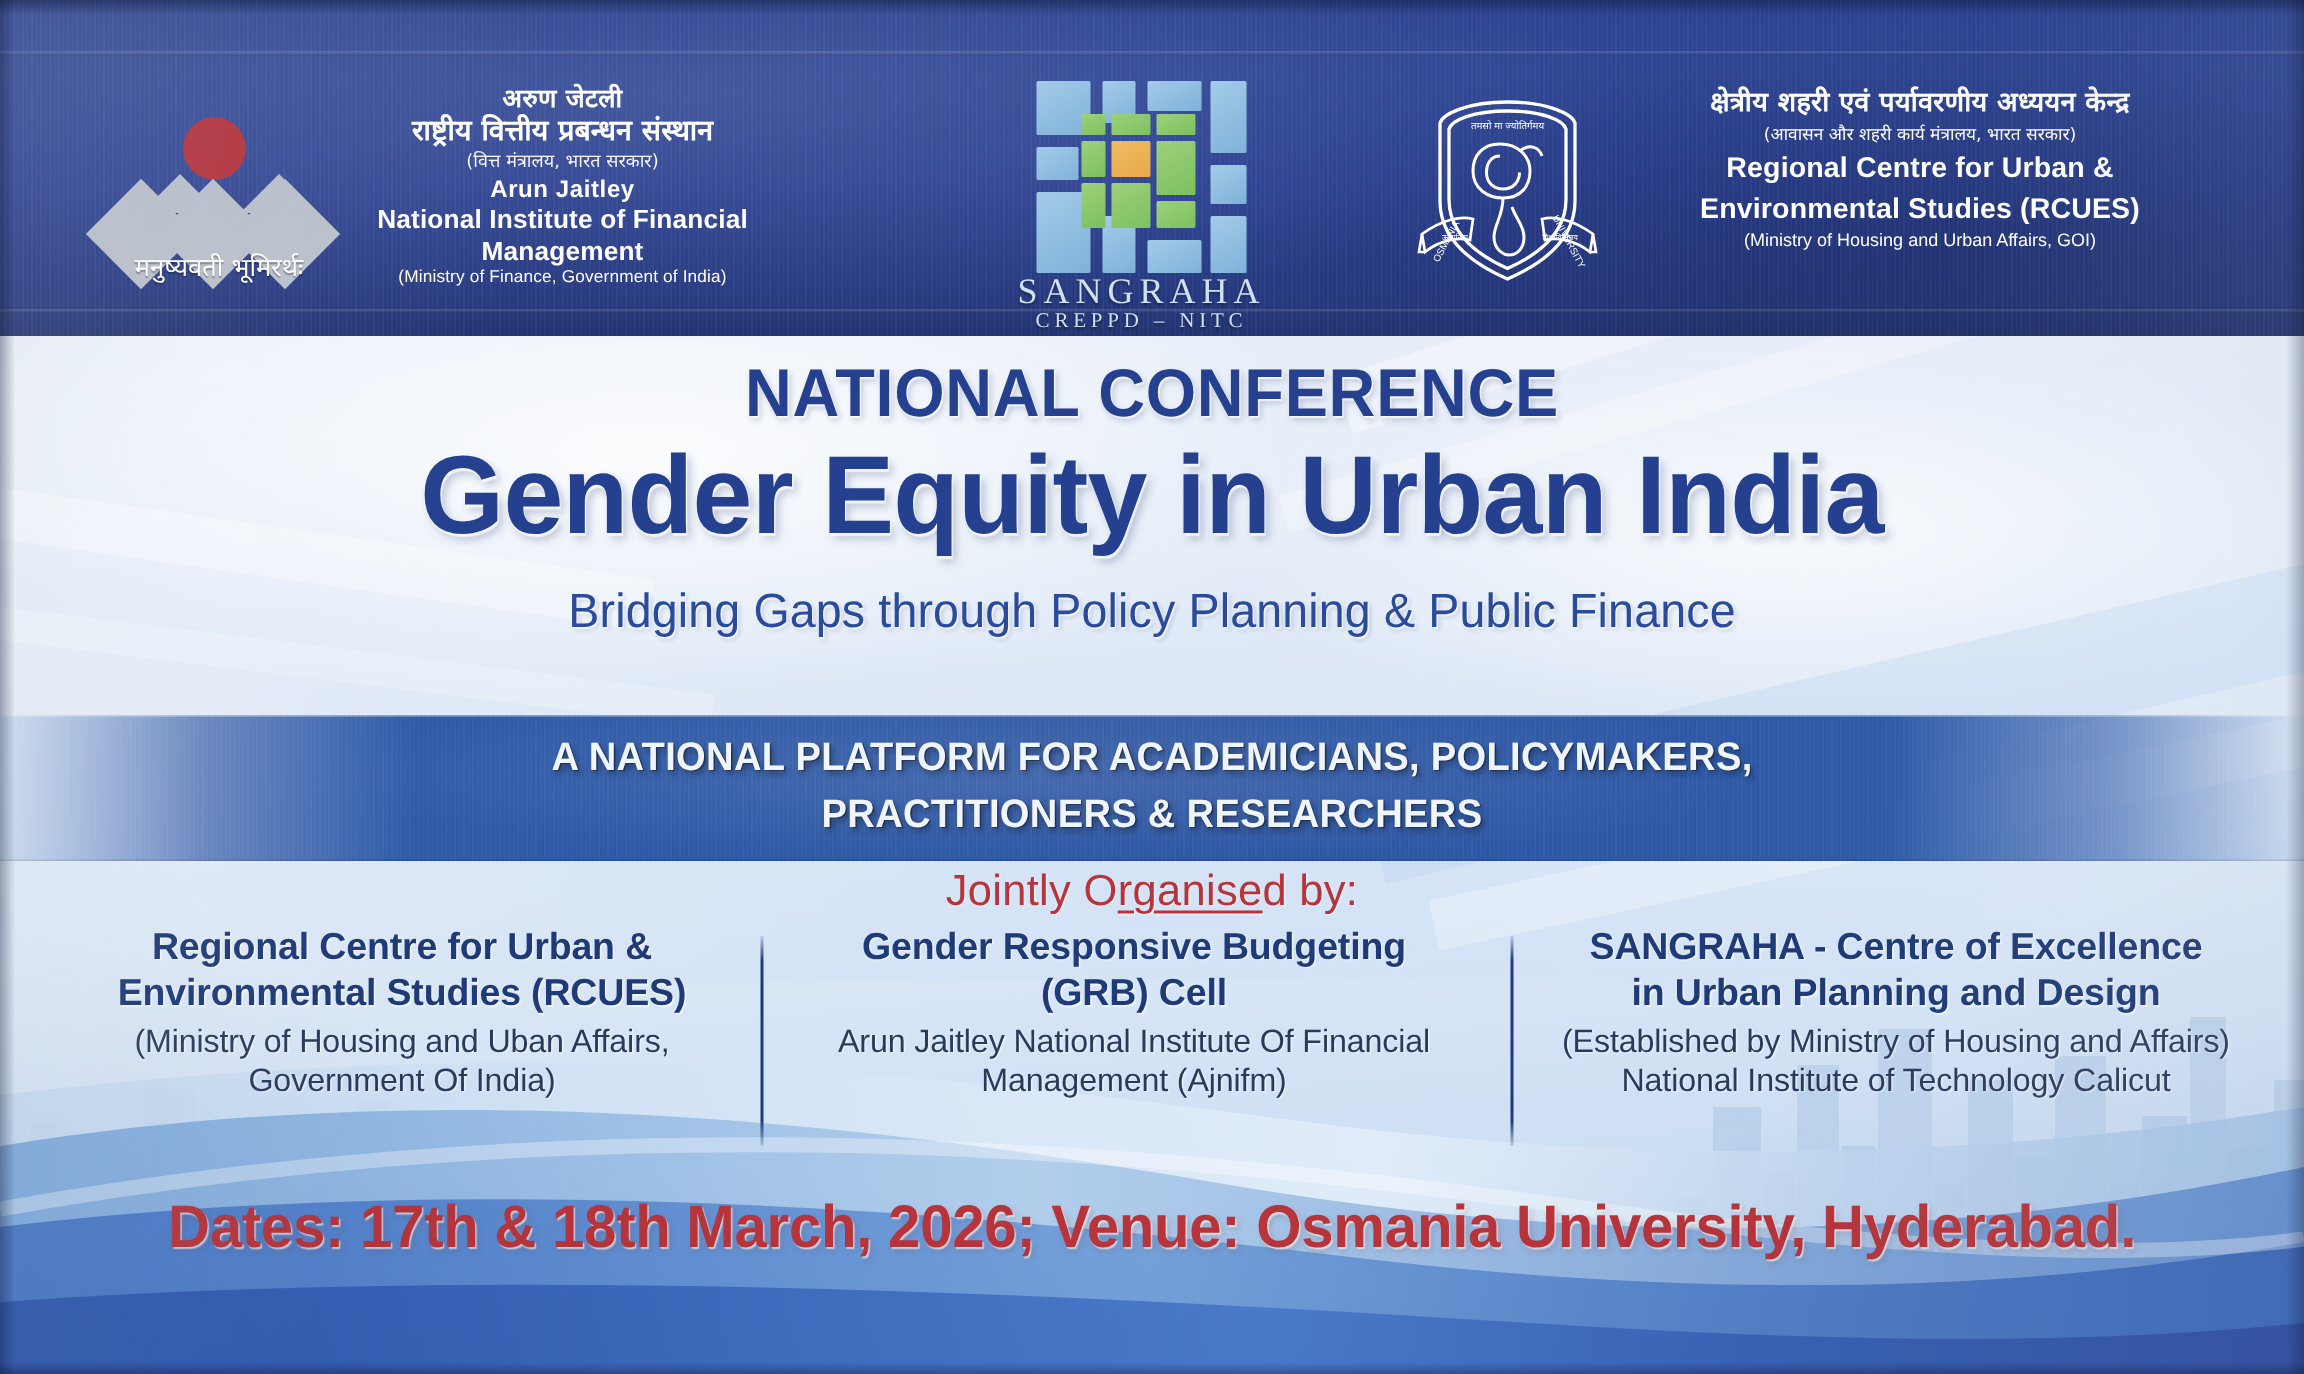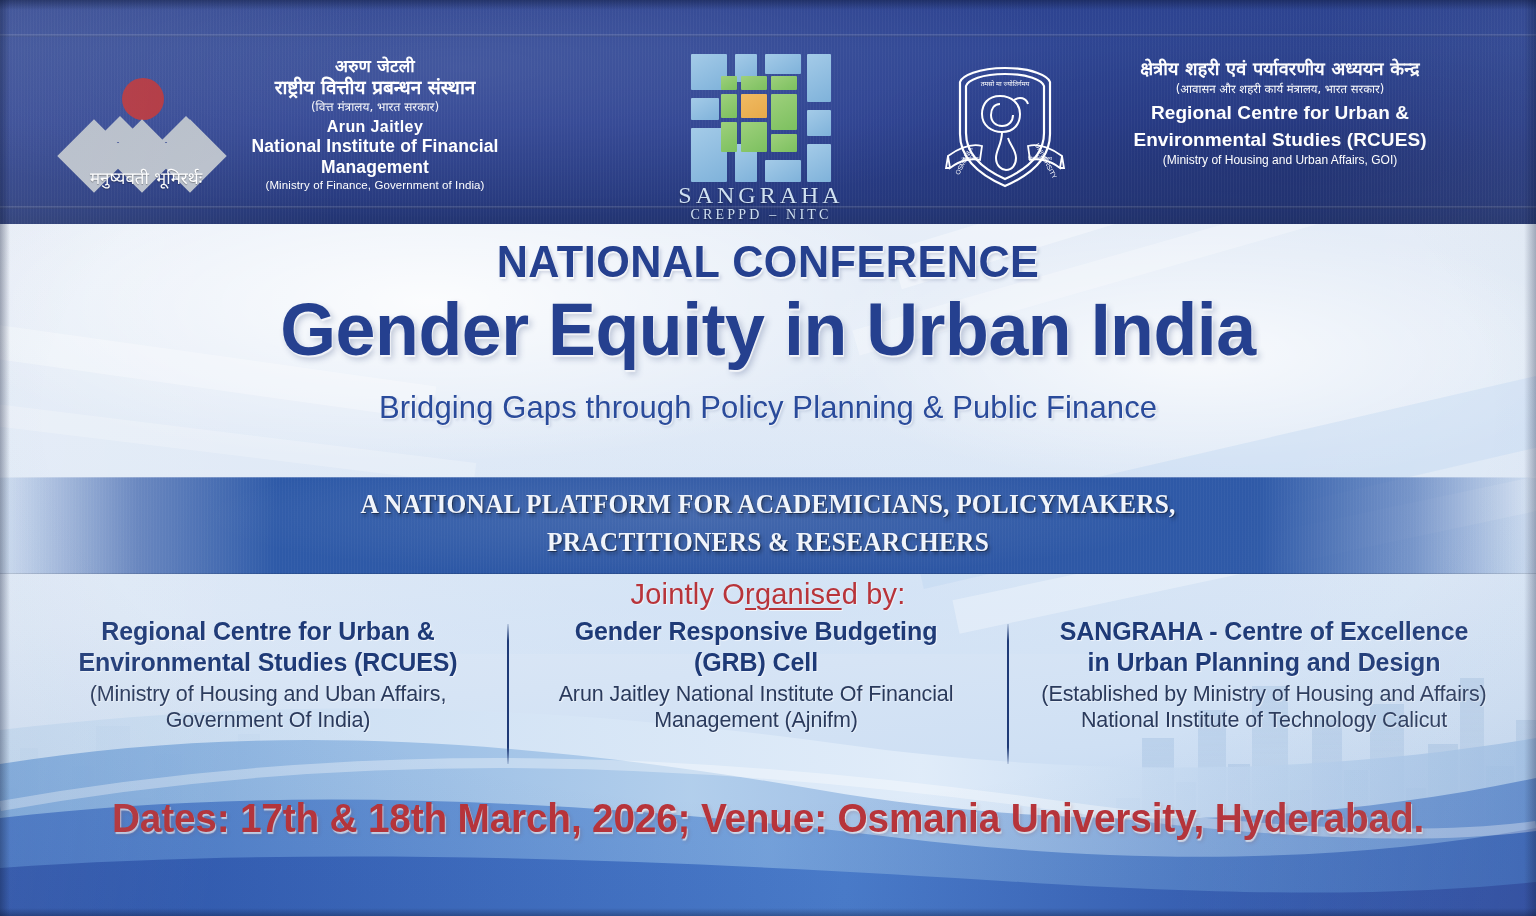--- a/index.html
+++ b/index.html
@@ -155,21 +155,20 @@
     background:
       linear-gradient(90deg,
         rgba(150,182,222,.25) 0%,
         rgba(58,96,170,.75) 9%,
         #2e5aa8 18%,
         #2c55a2 50%,
         #2f5aa8 82%,
         rgba(70,110,180,.70) 92%,
         rgba(160,190,226,.22) 100%);
     box-shadow:inset 0 1px 0 rgba(255,255,255,.25), inset 0 -1px 0 rgba(0,0,0,.12);
-    font-family:Liberation Serif, serif;
   }
   .strip::after{
     content:""; position:absolute; inset:0;
     background:
       radial-gradient(ellipse 700px 90px at 45% 40%, rgba(255,255,255,.12), rgba(255,255,255,0) 70%),
       repeating-linear-gradient(90deg, rgba(255,255,255,.03) 0 1px, rgba(0,0,0,0) 1px 3px);
   }
   .strip-inner { position:relative; z-index:2; text-align:center; padding-top:9px; }
   .strip-inner div {
     color:#f0f4fb; font-size:26.5px; font-weight:bold; line-height:1.42; letter-spacing:.2px;

